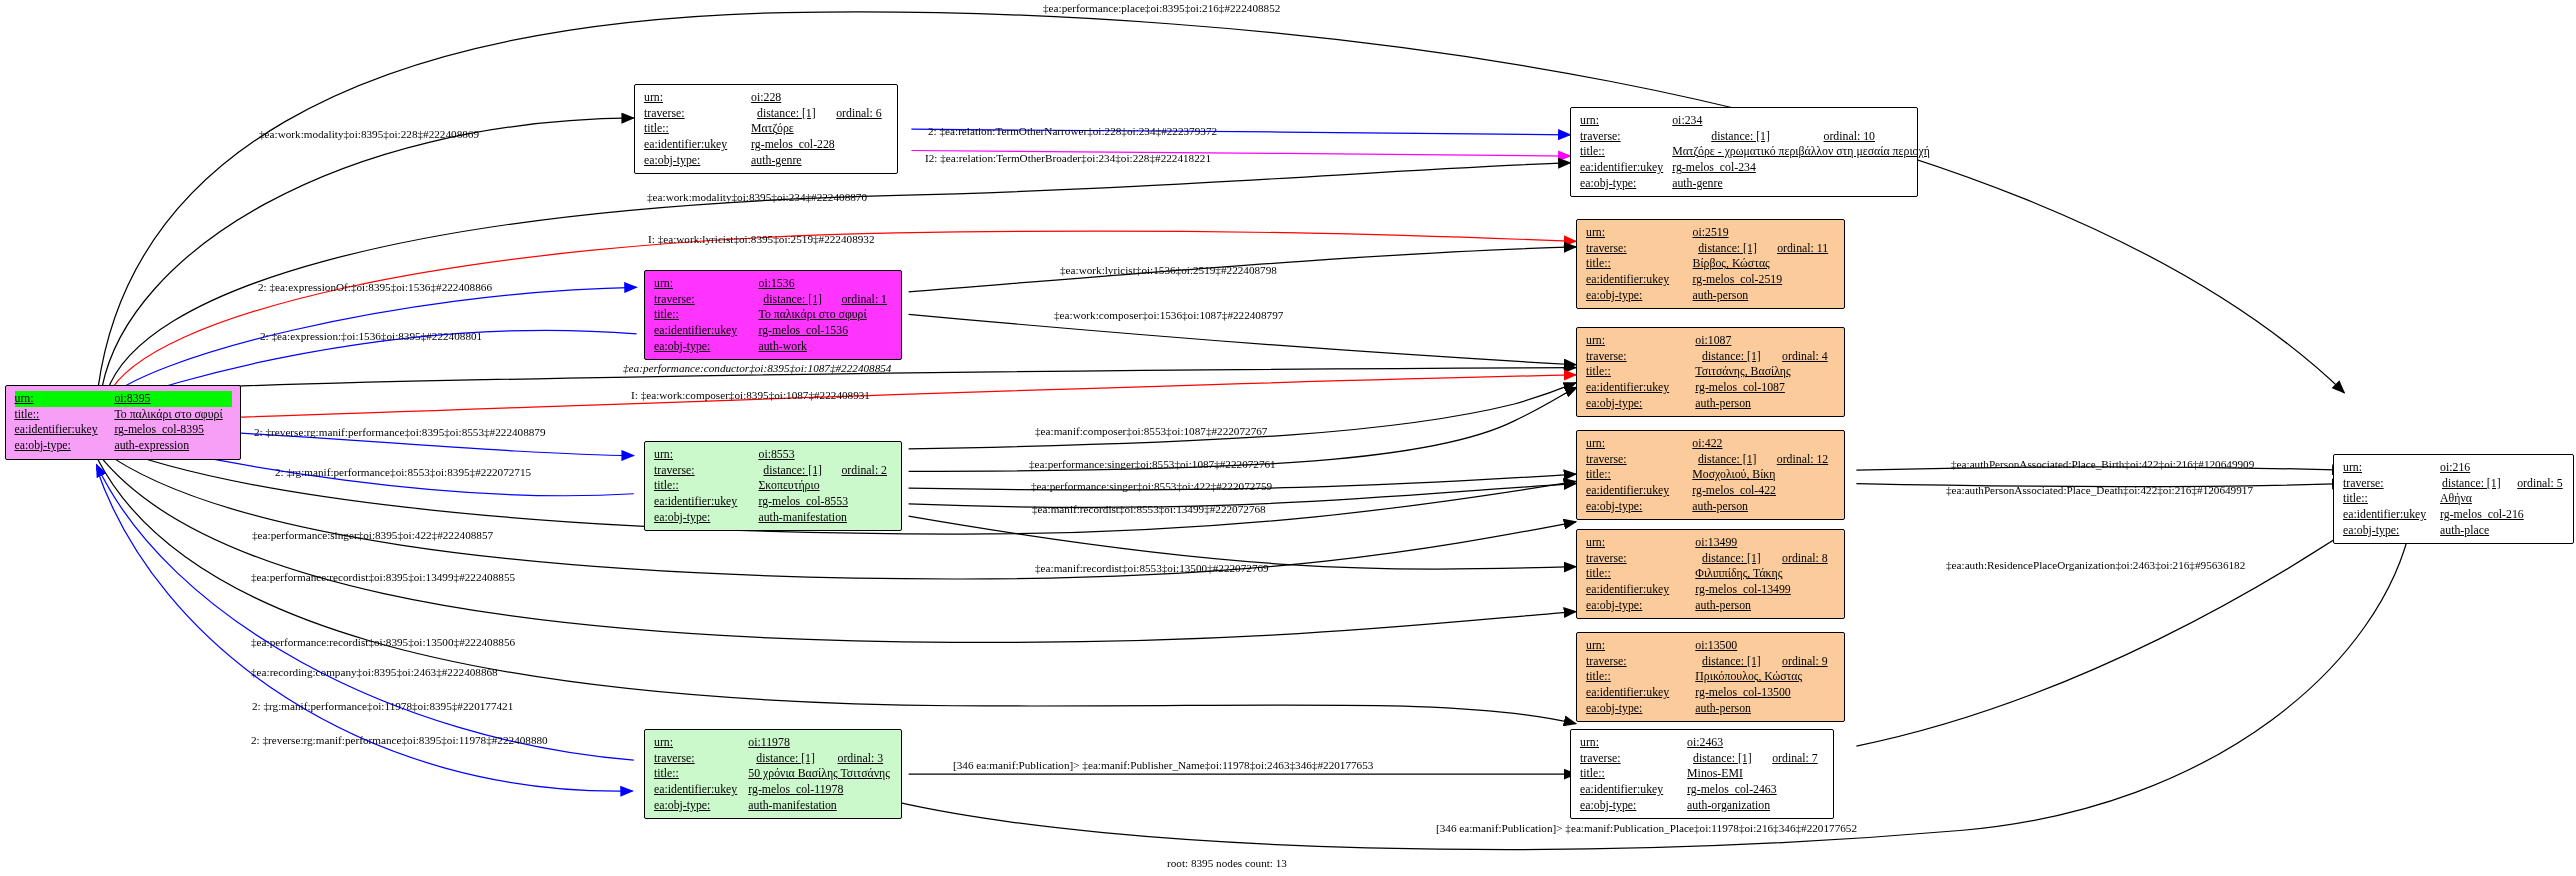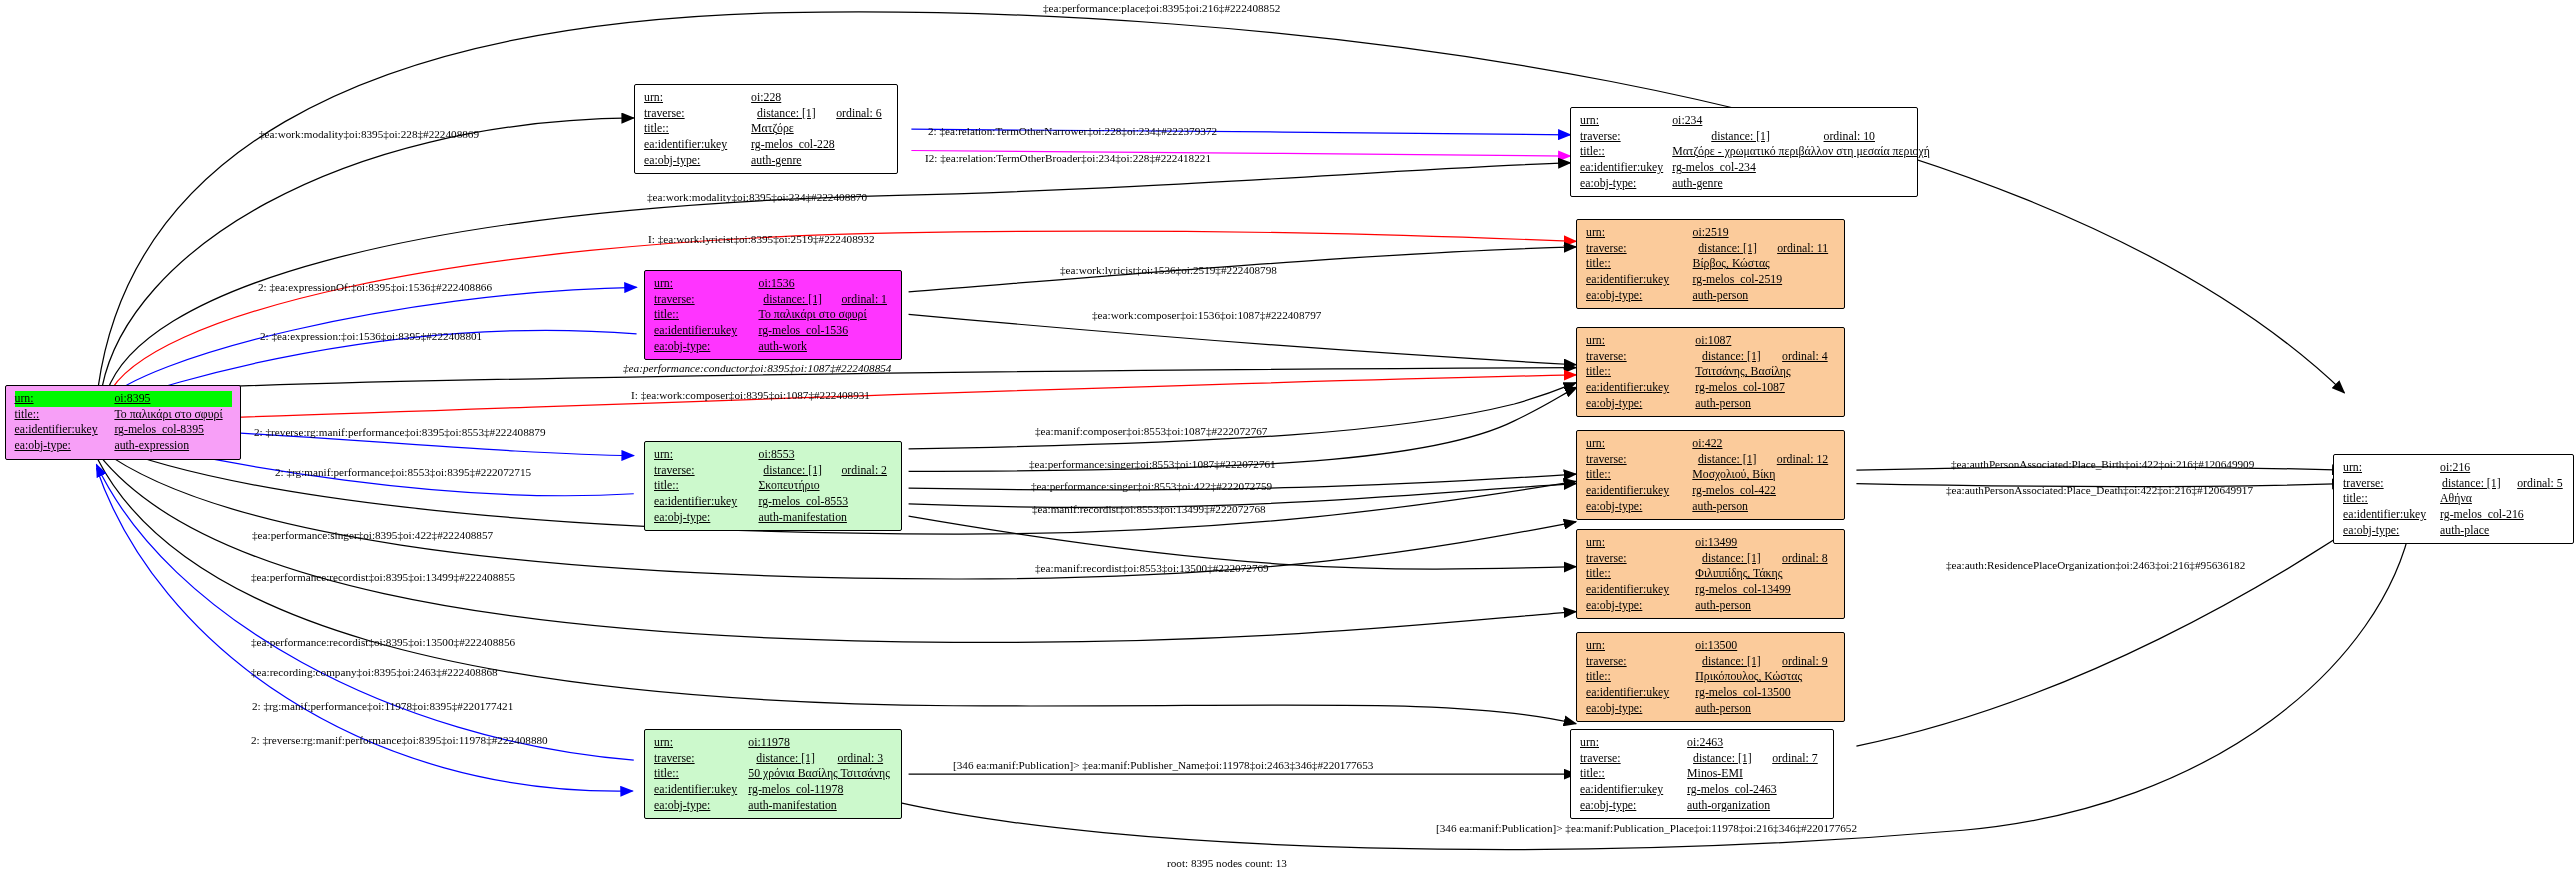--- a/index.html
+++ b/index.html
@@ -521,21 +521,21 @@
   </div>
 
   <div class="edge-label" style="left:1043px; top:2.8px;">‡ea:performance:place‡oi:8395‡oi:216‡#222408852</div>
   <div class="edge-label" style="left:259px; top:104px;margin-top:25px;">‡ea:work:modality‡oi:8395‡oi:228‡#222408869</div>
   <div class="edge-label" style="left:928px; top:126px;">2: ‡ea:relation:TermOtherNarrower‡oi:228‡oi:234‡#222379372</div>
   <div class="edge-label" style="left:925px; top:153px;">I2: ‡ea:relation:TermOtherBroader‡oi:234‡oi:228‡#222418221</div>
   <div class="edge-label" style="left:647px; top:192px;">‡ea:work:modality‡oi:8395‡oi:234‡#222408870</div>
   <div class="edge-label" style="left:648px; top:234px;text-align:center;">I: ‡ea:work:lyricist‡oi:8395‡oi:2519‡#222408932</div>
   <div class="edge-label" style="left:258px; top:282px;">2: ‡ea:expressionOf:‡oi:8395‡oi:1536‡#222408866</div>
   <div class="edge-label" style="left:1060px; top:265px;">‡ea:work:lyricist‡oi:1536‡oi:2519‡#222408798</div>
-  <div class="edge-label" style="left:1054px; top:310px;margin-left:38px;">‡ea:work:composer‡oi:1536‡oi:1087‡#222408797</div>
+  <div class="edge-label" style="left:1054px; top:310px;">‡ea:work:composer‡oi:1536‡oi:1087‡#222408797</div>
   <div class="edge-label" style="left:260px; top:331px;">2: ‡ea:expression:‡oi:1536‡oi:8395‡#222408801</div>
   <div class="edge-label" style="left:623px; top:363px;font-style:italic;">‡ea:performance:conductor‡oi:8395‡oi:1087‡#222408854</div>
   <div class="edge-label" style="left:631px; top:390px;">I: ‡ea:work:composer‡oi:8395‡oi:1087‡#222408931</div>
   <div class="edge-label" style="left:254px; top:427px;">2: ‡reverse:rg:manif:performance‡oi:8395‡oi:8553‡#222408879</div>
   <div class="edge-label" style="left:1035px; top:426px;">‡ea:manif:composer‡oi:8553‡oi:1087‡#222072767</div>
   <div class="edge-label" style="left:275px; top:467px;">2: ‡rg:manif:performance‡oi:8553‡oi:8395‡#222072715</div>
   <div class="edge-label" style="left:1029px; top:459px;">‡ea:performance:singer‡oi:8553‡oi:1087‡#222072761</div>
   <div class="edge-label" style="left:1031px; top:481px;">‡ea:performance:singer‡oi:8553‡oi:422‡#222072759</div>
   <div class="edge-label" style="left:1032px; top:504px;">‡ea:manif:recordist‡oi:8553‡oi:13499‡#222072768</div>
   <div class="edge-label" style="left:252px; top:530px;">‡ea:performance:singer‡oi:8395‡oi:422‡#222408857</div>

